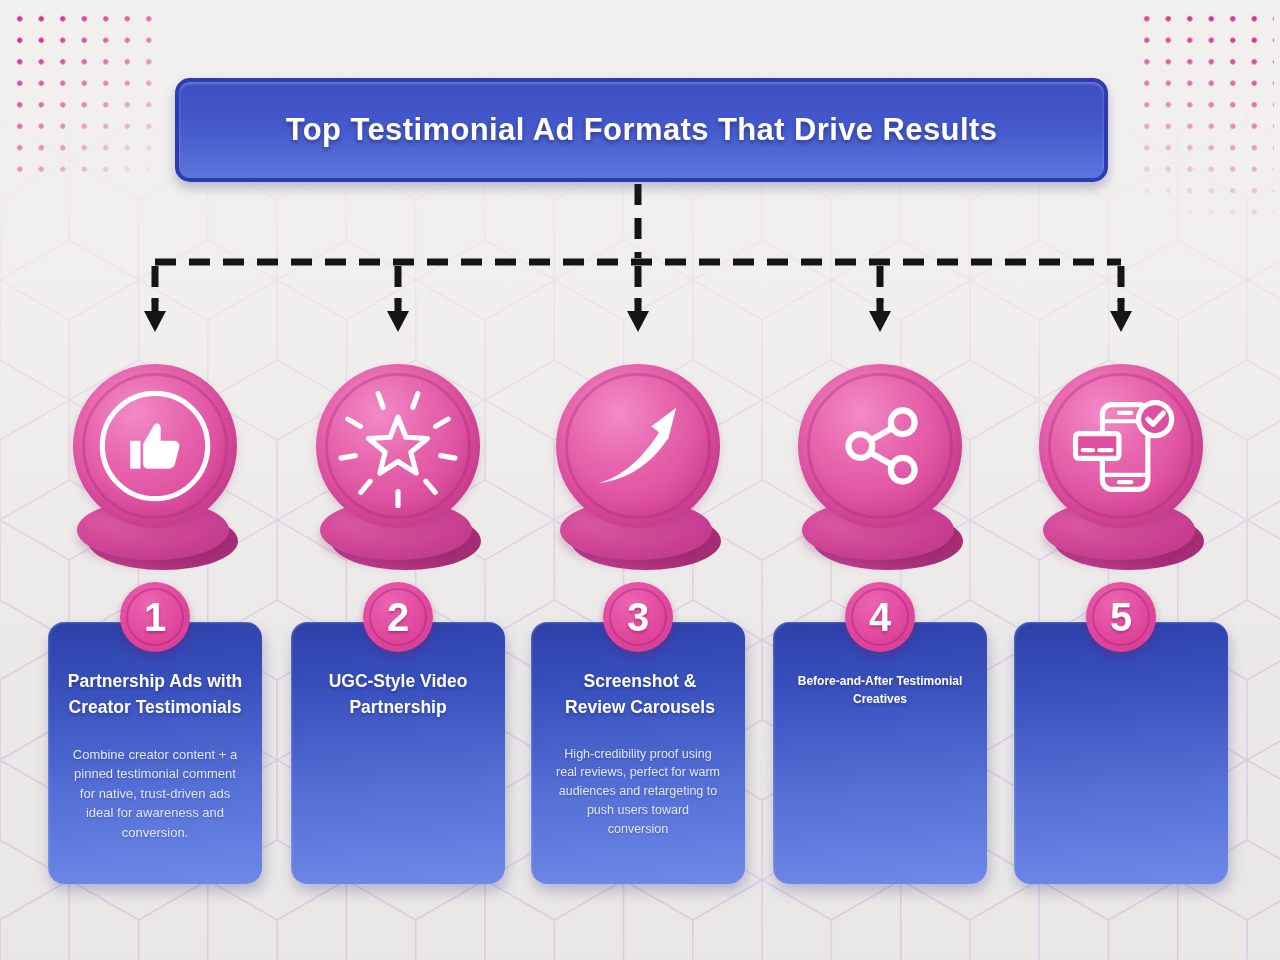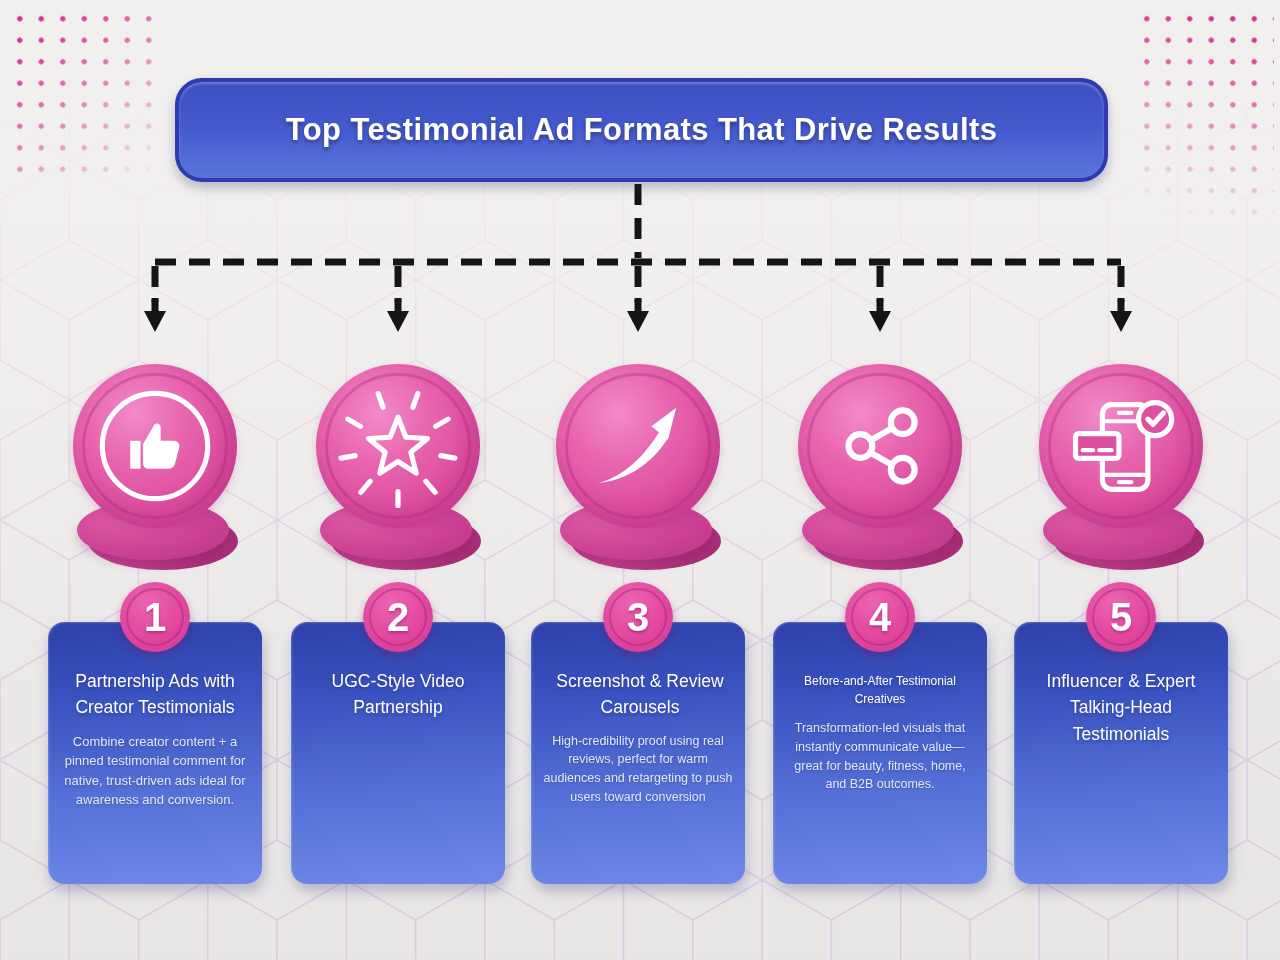--- a/index.html
+++ b/index.html
@@ -16,21 +16,21 @@
     background-image:radial-gradient(circle,#d63090 2.3px,rgba(214,48,144,0) 3px);
     background-size:21.5px 21.5px;}
   .dots-tl{left:9px;top:8px;width:152px;height:172px;
     -webkit-mask-image:linear-gradient(140deg,#000 15%,transparent 98%);
     mask-image:linear-gradient(140deg,#000 15%,transparent 98%);}
   .dots-tr{left:1136px;top:8px;width:138px;height:218px;
     -webkit-mask-image:linear-gradient(198deg,#000 12%,transparent 92%);
     mask-image:linear-gradient(198deg,#000 12%,transparent 92%);}
   
   .banner{position:absolute;left:175px;top:78px;width:933px;height:104px;z-index:4;
-    box-sizing:border-box;border:4px solid #2d3ab1;border-radius:27px;
+    box-sizing:border-box;border:4px solid #2d3ab1;border-radius:15px;
     background:linear-gradient(180deg,#3b4ec1 0%,#4459cb 45%,#5a75dc 100%);
     box-shadow:0 6px 12px rgba(40,40,90,.28), inset 0 2px 3px rgba(255,255,255,.28);
     display:flex;align-items:center;justify-content:center;}
   .banner h1{margin:0;font-size:31px;font-weight:bold;color:#ffffff;letter-spacing:.4px;
     text-shadow:0 3px 4px rgba(20,20,70,.45);}
   
   #connector{position:absolute;left:0;top:0;z-index:3;}
   
   .col{position:absolute;top:360px;width:214px;height:526px;z-index:5;}
   .col1{left:48px}.col2{left:291px}.col3{left:531px}.col4{left:773px}.col5{left:1014px}
@@ -55,25 +55,25 @@
     display:flex;align-items:center;justify-content:center;}
   .badge::after{content:"";position:absolute;inset:6px;border-radius:50%;
     border:2px solid rgba(160,30,112,.4);}
   .badge span{font-size:40px;font-weight:bold;color:#fff;text-shadow:0 2px 3px rgba(130,20,90,.5);}
   
   .card{position:absolute;left:0;top:262px;width:214px;height:262px;box-sizing:border-box;
     border-radius:16px;
     background:linear-gradient(176deg,#2c40a9 0%,#3a52bf 28%,#5570d6 64%,#6e89e8 100%);
     box-shadow:2px 7px 14px rgba(60,60,120,.3), inset 1px 1px 2px rgba(255,255,255,.22);
     text-align:center;}
-  .card-title{margin:0;padding:46px 10px 0;font-size:17.5px;line-height:1.5;font-weight:normal;
+  .card-title{margin:0;padding:46px 10px 0;font-size:17.5px;line-height:1.5;font-weight:bold;
     color:#ffffff;text-shadow:0 2px 3px rgba(25,30,80,.35);}
   .col4 .card-title{font-size:12px;padding-top:50px;}
   .col3 .card-title{padding-left:22px;padding-right:18px;}
-  .card-desc{margin:0;padding:11px 11px 0;font-size:13px;line-height:1.5;color:#e3e8fb;
+  .card-desc{margin:13px;padding:11px 11px 0;font-size:13px;line-height:1.5;color:#e3e8fb;
     text-shadow:0 1px 2px rgba(25,30,80,.3);}
   .col3 .card-desc,.col4 .card-desc{font-size:12.5px;}
   svg{display:block;}
 </style>
 </head>
 <body>
 
 <svg id="hex-pattern" width="1280" height="960">
   <path id="hexpath" fill="none" stroke="#d9c2e2" stroke-width="1.6" opacity="0.75" d="M-138.56406460551017 -120 L-69.28203230275508 -80 L-69.28203230275508 0 L-138.56406460551017 40 L-207.84609690826525 0 L-207.84609690826525 -80 Z M-138.56406460551017 -40 L-138.56406460551017 40 M-138.56406460551017 -40 L-207.84609690826525 -80 M-138.56406460551017 -40 L-69.28203230275508 -80 M0 -120 L69.28203230275508 -80 L69.28203230275508 0 L0 40 L-69.28203230275508 0 L-69.28203230275508 -80 Z M0 -40 L0 40 M0 -40 L-69.28203230275508 -80 M0 -40 L69.28203230275508 -80 M138.56406460551017 -120 L207.84609690826525 -80 L207.84609690826525 0 L138.56406460551017 40 L69.28203230275508 0 L69.28203230275508 -80 Z M138.56406460551017 -40 L138.56406460551017 40 M138.56406460551017 -40 L69.28203230275508 -80 M138.56406460551017 -40 L207.84609690826525 -80 M277.12812921102034 -120 L346.4101615137754 -80 L346.4101615137754 0 L277.12812921102034 40 L207.84609690826525 0 L207.84609690826525 -80 Z M277.12812921102034 -40 L277.12812921102034 40 M277.12812921102034 -40 L207.84609690826525 -80 M277.12812921102034 -40 L346.4101615137754 -80 M415.6921938165305 -120 L484.9742261192856 -80 L484.9742261192856 0 L415.6921938165305 40 L346.4101615137754 0 L346.4101615137754 -80 Z M415.6921938165305 -40 L415.6921938165305 40 M415.6921938165305 -40 L346.4101615137754 -80 M415.6921938165305 -40 L484.9742261192856 -80 M554.2562584220407 -120 L623.5382907247957 -80 L623.5382907247957 0 L554.2562584220407 40 L484.9742261192856 0 L484.9742261192856 -80 Z M554.2562584220407 -40 L554.2562584220407 40 M554.2562584220407 -40 L484.9742261192856 -80 M554.2562584220407 -40 L623.5382907247957 -80 M692.8203230275508 -120 L762.1023553303058 -80 L762.1023553303058 0 L692.8203230275508 40 L623.5382907247957 0 L623.5382907247957 -80 Z M692.8203230275508 -40 L692.8203230275508 40 M692.8203230275508 -40 L623.5382907247957 -80 M692.8203230275508 -40 L762.1023553303058 -80 M831.384387633061 -120 L900.6664199358161 -80 L900.6664199358161 0 L831.384387633061 40 L762.102355330306 0 L762.102355330306 -80 Z M831.384387633061 -40 L831.384387633061 40 M831.384387633061 -40 L762.102355330306 -80 M831.384387633061 -40 L900.6664199358161 -80 M969.9484522385712 -120 L1039.2304845413264 -80 L1039.2304845413264 0 L969.9484522385712 40 L900.6664199358162 0 L900.6664199358162 -80 Z M969.9484522385712 -40 L969.9484522385712 40 M969.9484522385712 -40 L900.6664199358162 -80 M969.9484522385712 -40 L1039.2304845413264 -80 M1108.5125168440813 -120 L1177.7945491468365 -80 L1177.7945491468365 0 L1108.5125168440813 40 L1039.2304845413262 0 L1039.2304845413262 -80 Z M1108.5125168440813 -40 L1108.5125168440813 40 M1108.5125168440813 -40 L1039.2304845413262 -80 M1108.5125168440813 -40 L1177.7945491468365 -80 M1247.0765814495915 -120 L1316.3586137523466 -80 L1316.3586137523466 0 L1247.0765814495915 40 L1177.7945491468363 0 L1177.7945491468363 -80 Z M1247.0765814495915 -40 L1247.0765814495915 40 M1247.0765814495915 -40 L1177.7945491468363 -80 M1247.0765814495915 -40 L1316.3586137523466 -80 M1385.6406460551016 -120 L1454.9226783578567 -80 L1454.9226783578567 0 L1385.6406460551016 40 L1316.3586137523464 0 L1316.3586137523464 -80 Z M1385.6406460551016 -40 L1385.6406460551016 40 M1385.6406460551016 -40 L1316.3586137523464 -80 M1385.6406460551016 -40 L1454.9226783578567 -80 M-69.28203230275508 0 L0 40 L0 120 L-69.28203230275508 160 L-138.56406460551017 120 L-138.56406460551017 40 Z M-69.28203230275508 80 L-69.28203230275508 160 M-69.28203230275508 80 L-138.56406460551017 40 M-69.28203230275508 80 L0 40 M69.28203230275508 0 L138.56406460551017 40 L138.56406460551017 120 L69.28203230275508 160 L0 120 L0 40 Z M69.28203230275508 80 L69.28203230275508 160 M69.28203230275508 80 L0 40 M69.28203230275508 80 L138.56406460551017 40 M207.84609690826525 0 L277.12812921102034 40 L277.12812921102034 120 L207.84609690826525 160 L138.56406460551017 120 L138.56406460551017 40 Z M207.84609690826525 80 L207.84609690826525 160 M207.84609690826525 80 L138.56406460551017 40 M207.84609690826525 80 L277.12812921102034 40 M346.4101615137754 0 L415.69219381653045 40 L415.69219381653045 120 L346.4101615137754 160 L277.12812921102034 120 L277.12812921102034 40 Z M346.4101615137754 80 L346.4101615137754 160 M346.4101615137754 80 L277.12812921102034 40 M346.4101615137754 80 L415.69219381653045 40 M484.9742261192856 0 L554.2562584220407 40 L554.2562584220407 120 L484.9742261192856 160 L415.69219381653056 120 L415.69219381653056 40 Z M484.9742261192856 80 L484.9742261192856 160 M484.9742261192856 80 L415.69219381653056 40 M484.9742261192856 80 L554.2562584220407 40 M623.5382907247957 0 L692.8203230275508 40 L692.8203230275508 120 L623.5382907247957 160 L554.2562584220407 120 L554.2562584220407 40 Z M623.5382907247957 80 L623.5382907247957 160 M623.5382907247957 80 L554.2562584220407 40 M623.5382907247957 80 L692.8203230275508 40 M762.1023553303058 0 L831.3843876330609 40 L831.3843876330609 120 L762.1023553303058 160 L692.8203230275508 120 L692.8203230275508 40 Z M762.1023553303058 80 L762.1023553303058 160 M762.1023553303058 80 L692.8203230275508 40 M762.1023553303058 80 L831.3843876330609 40 M900.6664199358161 0 L969.9484522385711 40 L969.9484522385711 120 L900.6664199358161 160 L831.384387633061 120 L831.384387633061 40 Z M900.6664199358161 80 L900.6664199358161 160 M900.6664199358161 80 L831.384387633061 40 M900.6664199358161 80 L969.9484522385711 40 M1039.2304845413264 0 L1108.5125168440816 40 L1108.5125168440816 120 L1039.2304845413264 160 L969.9484522385713 120 L969.9484522385713 40 Z M1039.2304845413264 80 L1039.2304845413264 160 M1039.2304845413264 80 L969.9484522385713 40 M1039.2304845413264 80 L1108.5125168440816 40 M1177.7945491468365 0 L1247.0765814495917 40 L1247.0765814495917 120 L1177.7945491468365 160 L1108.5125168440813 120 L1108.5125168440813 40 Z M1177.7945491468365 80 L1177.7945491468365 160 M1177.7945491468365 80 L1108.5125168440813 40 M1177.7945491468365 80 L1247.0765814495917 40 M1316.3586137523466 0 L1385.6406460551018 40 L1385.6406460551018 120 L1316.3586137523466 160 L1247.0765814495915 120 L1247.0765814495915 40 Z M1316.3586137523466 80 L1316.3586137523466 160 M1316.3586137523466 80 L1247.0765814495915 40 M1316.3586137523466 80 L1385.6406460551018 40 M1454.9226783578567 0 L1524.204710660612 40 L1524.204710660612 120 L1454.9226783578567 160 L1385.6406460551016 120 L1385.6406460551016 40 Z M1454.9226783578567 80 L1454.9226783578567 160 M1454.9226783578567 80 L1385.6406460551016 40 M1454.9226783578567 80 L1524.204710660612 40 M-138.56406460551017 120 L-69.28203230275508 160 L-69.28203230275508 240 L-138.56406460551017 280 L-207.84609690826525 240 L-207.84609690826525 160 Z M-138.56406460551017 200 L-138.56406460551017 280 M-138.56406460551017 200 L-207.84609690826525 160 M-138.56406460551017 200 L-69.28203230275508 160 M0 120 L69.28203230275508 160 L69.28203230275508 240 L0 280 L-69.28203230275508 240 L-69.28203230275508 160 Z M0 200 L0 280 M0 200 L-69.28203230275508 160 M0 200 L69.28203230275508 160 M138.56406460551017 120 L207.84609690826525 160 L207.84609690826525 240 L138.56406460551017 280 L69.28203230275508 240 L69.28203230275508 160 Z M138.56406460551017 200 L138.56406460551017 280 M138.56406460551017 200 L69.28203230275508 160 M138.56406460551017 200 L207.84609690826525 160 M277.12812921102034 120 L346.4101615137754 160 L346.4101615137754 240 L277.12812921102034 280 L207.84609690826525 240 L207.84609690826525 160 Z M277.12812921102034 200 L277.12812921102034 280 M277.12812921102034 200 L207.84609690826525 160 M277.12812921102034 200 L346.4101615137754 160 M415.6921938165305 120 L484.9742261192856 160 L484.9742261192856 240 L415.6921938165305 280 L346.4101615137754 240 L346.4101615137754 160 Z M415.6921938165305 200 L415.6921938165305 280 M415.6921938165305 200 L346.4101615137754 160 M415.6921938165305 200 L484.9742261192856 160 M554.2562584220407 120 L623.5382907247957 160 L623.5382907247957 240 L554.2562584220407 280 L484.9742261192856 240 L484.9742261192856 160 Z M554.2562584220407 200 L554.2562584220407 280 M554.2562584220407 200 L484.9742261192856 160 M554.2562584220407 200 L623.5382907247957 160 M692.8203230275508 120 L762.1023553303058 160 L762.1023553303058 240 L692.8203230275508 280 L623.5382907247957 240 L623.5382907247957 160 Z M692.8203230275508 200 L692.8203230275508 280 M692.8203230275508 200 L623.5382907247957 160 M692.8203230275508 200 L762.1023553303058 160 M831.384387633061 120 L900.6664199358161 160 L900.6664199358161 240 L831.384387633061 280 L762.102355330306 240 L762.102355330306 160 Z M831.384387633061 200 L831.384387633061 280 M831.384387633061 200 L762.102355330306 160 M831.384387633061 200 L900.6664199358161 160 M969.9484522385712 120 L1039.2304845413264 160 L1039.2304845413264 240 L969.9484522385712 280 L900.6664199358162 240 L900.6664199358162 160 Z M969.9484522385712 200 L969.9484522385712 280 M969.9484522385712 200 L900.6664199358162 160 M969.9484522385712 200 L1039.2304845413264 160 M1108.5125168440813 120 L1177.7945491468365 160 L1177.7945491468365 240 L1108.5125168440813 280 L1039.2304845413262 240 L1039.2304845413262 160 Z M1108.5125168440813 200 L1108.5125168440813 280 M1108.5125168440813 200 L1039.2304845413262 160 M1108.5125168440813 200 L1177.7945491468365 160 M1247.0765814495915 120 L1316.3586137523466 160 L1316.3586137523466 240 L1247.0765814495915 280 L1177.7945491468363 240 L1177.7945491468363 160 Z M1247.0765814495915 200 L1247.0765814495915 280 M1247.0765814495915 200 L1177.7945491468363 160 M1247.0765814495915 200 L1316.3586137523466 160 M1385.6406460551016 120 L1454.9226783578567 160 L1454.9226783578567 240 L1385.6406460551016 280 L1316.3586137523464 240 L1316.3586137523464 160 Z M1385.6406460551016 200 L1385.6406460551016 280 M1385.6406460551016 200 L1316.3586137523464 160 M1385.6406460551016 200 L1454.9226783578567 160 M-69.28203230275508 240 L0 280 L0 360 L-69.28203230275508 400 L-138.56406460551017 360 L-138.56406460551017 280 Z M-69.28203230275508 320 L-69.28203230275508 400 M-69.28203230275508 320 L-138.56406460551017 280 M-69.28203230275508 320 L0 280 M69.28203230275508 240 L138.56406460551017 280 L138.56406460551017 360 L69.28203230275508 400 L0 360 L0 280 Z M69.28203230275508 320 L69.28203230275508 400 M69.28203230275508 320 L0 280 M69.28203230275508 320 L138.56406460551017 280 M207.84609690826525 240 L277.12812921102034 280 L277.12812921102034 360 L207.84609690826525 400 L138.56406460551017 360 L138.56406460551017 280 Z M207.84609690826525 320 L207.84609690826525 400 M207.84609690826525 320 L138.56406460551017 280 M207.84609690826525 320 L277.12812921102034 280 M346.4101615137754 240 L415.69219381653045 280 L415.69219381653045 360 L346.4101615137754 400 L277.12812921102034 360 L277.12812921102034 280 Z M346.4101615137754 320 L346.4101615137754 400 M346.4101615137754 320 L277.12812921102034 280 M346.4101615137754 320 L415.69219381653045 280 M484.9742261192856 240 L554.2562584220407 280 L554.2562584220407 360 L484.9742261192856 400 L415.69219381653056 360 L415.69219381653056 280 Z M484.9742261192856 320 L484.9742261192856 400 M484.9742261192856 320 L415.69219381653056 280 M484.9742261192856 320 L554.2562584220407 280 M623.5382907247957 240 L692.8203230275508 280 L692.8203230275508 360 L623.5382907247957 400 L554.2562584220407 360 L554.2562584220407 280 Z M623.5382907247957 320 L623.5382907247957 400 M623.5382907247957 320 L554.2562584220407 280 M623.5382907247957 320 L692.8203230275508 280 M762.1023553303058 240 L831.3843876330609 280 L831.3843876330609 360 L762.1023553303058 400 L692.8203230275508 360 L692.8203230275508 280 Z M762.1023553303058 320 L762.1023553303058 400 M762.1023553303058 320 L692.8203230275508 280 M762.1023553303058 320 L831.3843876330609 280 M900.6664199358161 240 L969.9484522385711 280 L969.9484522385711 360 L900.6664199358161 400 L831.384387633061 360 L831.384387633061 280 Z M900.6664199358161 320 L900.6664199358161 400 M900.6664199358161 320 L831.384387633061 280 M900.6664199358161 320 L969.9484522385711 280 M1039.2304845413264 240 L1108.5125168440816 280 L1108.5125168440816 360 L1039.2304845413264 400 L969.9484522385713 360 L969.9484522385713 280 Z M1039.2304845413264 320 L1039.2304845413264 400 M1039.2304845413264 320 L969.9484522385713 280 M1039.2304845413264 320 L1108.5125168440816 280 M1177.7945491468365 240 L1247.0765814495917 280 L1247.0765814495917 360 L1177.7945491468365 400 L1108.5125168440813 360 L1108.5125168440813 280 Z M1177.7945491468365 320 L1177.7945491468365 400 M1177.7945491468365 320 L1108.5125168440813 280 M1177.7945491468365 320 L1247.0765814495917 280 M1316.3586137523466 240 L1385.6406460551018 280 L1385.6406460551018 360 L1316.3586137523466 400 L1247.0765814495915 360 L1247.0765814495915 280 Z M1316.3586137523466 320 L1316.3586137523466 400 M1316.3586137523466 320 L1247.0765814495915 280 M1316.3586137523466 320 L1385.6406460551018 280 M1454.9226783578567 240 L1524.204710660612 280 L1524.204710660612 360 L1454.9226783578567 400 L1385.6406460551016 360 L1385.6406460551016 280 Z M1454.9226783578567 320 L1454.9226783578567 400 M1454.9226783578567 320 L1385.6406460551016 280 M1454.9226783578567 320 L1524.204710660612 280 M-138.56406460551017 360 L-69.28203230275508 400 L-69.28203230275508 480 L-138.56406460551017 520 L-207.84609690826525 480 L-207.84609690826525 400 Z M-138.56406460551017 440 L-138.56406460551017 520 M-138.56406460551017 440 L-207.84609690826525 400 M-138.56406460551017 440 L-69.28203230275508 400 M0 360 L69.28203230275508 400 L69.28203230275508 480 L0 520 L-69.28203230275508 480 L-69.28203230275508 400 Z M0 440 L0 520 M0 440 L-69.28203230275508 400 M0 440 L69.28203230275508 400 M138.56406460551017 360 L207.84609690826525 400 L207.84609690826525 480 L138.56406460551017 520 L69.28203230275508 480 L69.28203230275508 400 Z M138.56406460551017 440 L138.56406460551017 520 M138.56406460551017 440 L69.28203230275508 400 M138.56406460551017 440 L207.84609690826525 400 M277.12812921102034 360 L346.4101615137754 400 L346.4101615137754 480 L277.12812921102034 520 L207.84609690826525 480 L207.84609690826525 400 Z M277.12812921102034 440 L277.12812921102034 520 M277.12812921102034 440 L207.84609690826525 400 M277.12812921102034 440 L346.4101615137754 400 M415.6921938165305 360 L484.9742261192856 400 L484.9742261192856 480 L415.6921938165305 520 L346.4101615137754 480 L346.4101615137754 400 Z M415.6921938165305 440 L415.6921938165305 520 M415.6921938165305 440 L346.4101615137754 400 M415.6921938165305 440 L484.9742261192856 400 M554.2562584220407 360 L623.5382907247957 400 L623.5382907247957 480 L554.2562584220407 520 L484.9742261192856 480 L484.9742261192856 400 Z M554.2562584220407 440 L554.2562584220407 520 M554.2562584220407 440 L484.9742261192856 400 M554.2562584220407 440 L623.5382907247957 400 M692.8203230275508 360 L762.1023553303058 400 L762.1023553303058 480 L692.8203230275508 520 L623.5382907247957 480 L623.5382907247957 400 Z M692.8203230275508 440 L692.8203230275508 520 M692.8203230275508 440 L623.5382907247957 400 M692.8203230275508 440 L762.1023553303058 400 M831.384387633061 360 L900.6664199358161 400 L900.6664199358161 480 L831.384387633061 520 L762.102355330306 480 L762.102355330306 400 Z M831.384387633061 440 L831.384387633061 520 M831.384387633061 440 L762.102355330306 400 M831.384387633061 440 L900.6664199358161 400 M969.9484522385712 360 L1039.2304845413264 400 L1039.2304845413264 480 L969.9484522385712 520 L900.6664199358162 480 L900.6664199358162 400 Z M969.9484522385712 440 L969.9484522385712 520 M969.9484522385712 440 L900.6664199358162 400 M969.9484522385712 440 L1039.2304845413264 400 M1108.5125168440813 360 L1177.7945491468365 400 L1177.7945491468365 480 L1108.5125168440813 520 L1039.2304845413262 480 L1039.2304845413262 400 Z M1108.5125168440813 440 L1108.5125168440813 520 M1108.5125168440813 440 L1039.2304845413262 400 M1108.5125168440813 440 L1177.7945491468365 400 M1247.0765814495915 360 L1316.3586137523466 400 L1316.3586137523466 480 L1247.0765814495915 520 L1177.7945491468363 480 L1177.7945491468363 400 Z M1247.0765814495915 440 L1247.0765814495915 520 M1247.0765814495915 440 L1177.7945491468363 400 M1247.0765814495915 440 L1316.3586137523466 400 M1385.6406460551016 360 L1454.9226783578567 400 L1454.9226783578567 480 L1385.6406460551016 520 L1316.3586137523464 480 L1316.3586137523464 400 Z M1385.6406460551016 440 L1385.6406460551016 520 M1385.6406460551016 440 L1316.3586137523464 400 M1385.6406460551016 440 L1454.9226783578567 400 M-69.28203230275508 480 L0 520 L0 600 L-69.28203230275508 640 L-138.56406460551017 600 L-138.56406460551017 520 Z M-69.28203230275508 560 L-69.28203230275508 640 M-69.28203230275508 560 L-138.56406460551017 520 M-69.28203230275508 560 L0 520 M69.28203230275508 480 L138.56406460551017 520 L138.56406460551017 600 L69.28203230275508 640 L0 600 L0 520 Z M69.28203230275508 560 L69.28203230275508 640 M69.28203230275508 560 L0 520 M69.28203230275508 560 L138.56406460551017 520 M207.84609690826525 480 L277.12812921102034 520 L277.12812921102034 600 L207.84609690826525 640 L138.56406460551017 600 L138.56406460551017 520 Z M207.84609690826525 560 L207.84609690826525 640 M207.84609690826525 560 L138.56406460551017 520 M207.84609690826525 560 L277.12812921102034 520 M346.4101615137754 480 L415.69219381653045 520 L415.69219381653045 600 L346.4101615137754 640 L277.12812921102034 600 L277.12812921102034 520 Z M346.4101615137754 560 L346.4101615137754 640 M346.4101615137754 560 L277.12812921102034 520 M346.4101615137754 560 L415.69219381653045 520 M484.9742261192856 480 L554.2562584220407 520 L554.2562584220407 600 L484.9742261192856 640 L415.69219381653056 600 L415.69219381653056 520 Z M484.9742261192856 560 L484.9742261192856 640 M484.9742261192856 560 L415.69219381653056 520 M484.9742261192856 560 L554.2562584220407 520 M623.5382907247957 480 L692.8203230275508 520 L692.8203230275508 600 L623.5382907247957 640 L554.2562584220407 600 L554.2562584220407 520 Z M623.5382907247957 560 L623.5382907247957 640 M623.5382907247957 560 L554.2562584220407 520 M623.5382907247957 560 L692.8203230275508 520 M762.1023553303058 480 L831.3843876330609 520 L831.3843876330609 600 L762.1023553303058 640 L692.8203230275508 600 L692.8203230275508 520 Z M762.1023553303058 560 L762.1023553303058 640 M762.1023553303058 560 L692.8203230275508 520 M762.1023553303058 560 L831.3843876330609 520 M900.6664199358161 480 L969.9484522385711 520 L969.9484522385711 600 L900.6664199358161 640 L831.384387633061 600 L831.384387633061 520 Z M900.6664199358161 560 L900.6664199358161 640 M900.6664199358161 560 L831.384387633061 520 M900.6664199358161 560 L969.9484522385711 520 M1039.2304845413264 480 L1108.5125168440816 520 L1108.5125168440816 600 L1039.2304845413264 640 L969.9484522385713 600 L969.9484522385713 520 Z M1039.2304845413264 560 L1039.2304845413264 640 M1039.2304845413264 560 L969.9484522385713 520 M1039.2304845413264 560 L1108.5125168440816 520 M1177.7945491468365 480 L1247.0765814495917 520 L1247.0765814495917 600 L1177.7945491468365 640 L1108.5125168440813 600 L1108.5125168440813 520 Z M1177.7945491468365 560 L1177.7945491468365 640 M1177.7945491468365 560 L1108.5125168440813 520 M1177.7945491468365 560 L1247.0765814495917 520 M1316.3586137523466 480 L1385.6406460551018 520 L1385.6406460551018 600 L1316.3586137523466 640 L1247.0765814495915 600 L1247.0765814495915 520 Z M1316.3586137523466 560 L1316.3586137523466 640 M1316.3586137523466 560 L1247.0765814495915 520 M1316.3586137523466 560 L1385.6406460551018 520 M1454.9226783578567 480 L1524.204710660612 520 L1524.204710660612 600 L1454.9226783578567 640 L1385.6406460551016 600 L1385.6406460551016 520 Z M1454.9226783578567 560 L1454.9226783578567 640 M1454.9226783578567 560 L1385.6406460551016 520 M1454.9226783578567 560 L1524.204710660612 520 M-138.56406460551017 600 L-69.28203230275508 640 L-69.28203230275508 720 L-138.56406460551017 760 L-207.84609690826525 720 L-207.84609690826525 640 Z M-138.56406460551017 680 L-138.56406460551017 760 M-138.56406460551017 680 L-207.84609690826525 640 M-138.56406460551017 680 L-69.28203230275508 640 M0 600 L69.28203230275508 640 L69.28203230275508 720 L0 760 L-69.28203230275508 720 L-69.28203230275508 640 Z M0 680 L0 760 M0 680 L-69.28203230275508 640 M0 680 L69.28203230275508 640 M138.56406460551017 600 L207.84609690826525 640 L207.84609690826525 720 L138.56406460551017 760 L69.28203230275508 720 L69.28203230275508 640 Z M138.56406460551017 680 L138.56406460551017 760 M138.56406460551017 680 L69.28203230275508 640 M138.56406460551017 680 L207.84609690826525 640 M277.12812921102034 600 L346.4101615137754 640 L346.4101615137754 720 L277.12812921102034 760 L207.84609690826525 720 L207.84609690826525 640 Z M277.12812921102034 680 L277.12812921102034 760 M277.12812921102034 680 L207.84609690826525 640 M277.12812921102034 680 L346.4101615137754 640 M415.6921938165305 600 L484.9742261192856 640 L484.9742261192856 720 L415.6921938165305 760 L346.4101615137754 720 L346.4101615137754 640 Z M415.6921938165305 680 L415.6921938165305 760 M415.6921938165305 680 L346.4101615137754 640 M415.6921938165305 680 L484.9742261192856 640 M554.2562584220407 600 L623.5382907247957 640 L623.5382907247957 720 L554.2562584220407 760 L484.9742261192856 720 L484.9742261192856 640 Z M554.2562584220407 680 L554.2562584220407 760 M554.2562584220407 680 L484.9742261192856 640 M554.2562584220407 680 L623.5382907247957 640 M692.8203230275508 600 L762.1023553303058 640 L762.1023553303058 720 L692.8203230275508 760 L623.5382907247957 720 L623.5382907247957 640 Z M692.8203230275508 680 L692.8203230275508 760 M692.8203230275508 680 L623.5382907247957 640 M692.8203230275508 680 L762.1023553303058 640 M831.384387633061 600 L900.6664199358161 640 L900.6664199358161 720 L831.384387633061 760 L762.102355330306 720 L762.102355330306 640 Z M831.384387633061 680 L831.384387633061 760 M831.384387633061 680 L762.102355330306 640 M831.384387633061 680 L900.6664199358161 640 M969.9484522385712 600 L1039.2304845413264 640 L1039.2304845413264 720 L969.9484522385712 760 L900.6664199358162 720 L900.6664199358162 640 Z M969.9484522385712 680 L969.9484522385712 760 M969.9484522385712 680 L900.6664199358162 640 M969.9484522385712 680 L1039.2304845413264 640 M1108.5125168440813 600 L1177.7945491468365 640 L1177.7945491468365 720 L1108.5125168440813 760 L1039.2304845413262 720 L1039.2304845413262 640 Z M1108.5125168440813 680 L1108.5125168440813 760 M1108.5125168440813 680 L1039.2304845413262 640 M1108.5125168440813 680 L1177.7945491468365 640 M1247.0765814495915 600 L1316.3586137523466 640 L1316.3586137523466 720 L1247.0765814495915 760 L1177.7945491468363 720 L1177.7945491468363 640 Z M1247.0765814495915 680 L1247.0765814495915 760 M1247.0765814495915 680 L1177.7945491468363 640 M1247.0765814495915 680 L1316.3586137523466 640 M1385.6406460551016 600 L1454.9226783578567 640 L1454.9226783578567 720 L1385.6406460551016 760 L1316.3586137523464 720 L1316.3586137523464 640 Z M1385.6406460551016 680 L1385.6406460551016 760 M1385.6406460551016 680 L1316.3586137523464 640 M1385.6406460551016 680 L1454.9226783578567 640 M-69.28203230275508 720 L0 760 L0 840 L-69.28203230275508 880 L-138.56406460551017 840 L-138.56406460551017 760 Z M-69.28203230275508 800 L-69.28203230275508 880 M-69.28203230275508 800 L-138.56406460551017 760 M-69.28203230275508 800 L0 760 M69.28203230275508 720 L138.56406460551017 760 L138.56406460551017 840 L69.28203230275508 880 L0 840 L0 760 Z M69.28203230275508 800 L69.28203230275508 880 M69.28203230275508 800 L0 760 M69.28203230275508 800 L138.56406460551017 760 M207.84609690826525 720 L277.12812921102034 760 L277.12812921102034 840 L207.84609690826525 880 L138.56406460551017 840 L138.56406460551017 760 Z M207.84609690826525 800 L207.84609690826525 880 M207.84609690826525 800 L138.56406460551017 760 M207.84609690826525 800 L277.12812921102034 760 M346.4101615137754 720 L415.69219381653045 760 L415.69219381653045 840 L346.4101615137754 880 L277.12812921102034 840 L277.12812921102034 760 Z M346.4101615137754 800 L346.4101615137754 880 M346.4101615137754 800 L277.12812921102034 760 M346.4101615137754 800 L415.69219381653045 760 M484.9742261192856 720 L554.2562584220407 760 L554.2562584220407 840 L484.9742261192856 880 L415.69219381653056 840 L415.69219381653056 760 Z M484.9742261192856 800 L484.9742261192856 880 M484.9742261192856 800 L415.69219381653056 760 M484.9742261192856 800 L554.2562584220407 760 M623.5382907247957 720 L692.8203230275508 760 L692.8203230275508 840 L623.5382907247957 880 L554.2562584220407 840 L554.2562584220407 760 Z M623.5382907247957 800 L623.5382907247957 880 M623.5382907247957 800 L554.2562584220407 760 M623.5382907247957 800 L692.8203230275508 760 M762.1023553303058 720 L831.3843876330609 760 L831.3843876330609 840 L762.1023553303058 880 L692.8203230275508 840 L692.8203230275508 760 Z M762.1023553303058 800 L762.1023553303058 880 M762.1023553303058 800 L692.8203230275508 760 M762.1023553303058 800 L831.3843876330609 760 M900.6664199358161 720 L969.9484522385711 760 L969.9484522385711 840 L900.6664199358161 880 L831.384387633061 840 L831.384387633061 760 Z M900.6664199358161 800 L900.6664199358161 880 M900.6664199358161 800 L831.384387633061 760 M900.6664199358161 800 L969.9484522385711 760 M1039.2304845413264 720 L1108.5125168440816 760 L1108.5125168440816 840 L1039.2304845413264 880 L969.9484522385713 840 L969.9484522385713 760 Z M1039.2304845413264 800 L1039.2304845413264 880 M1039.2304845413264 800 L969.9484522385713 760 M1039.2304845413264 800 L1108.5125168440816 760 M1177.7945491468365 720 L1247.0765814495917 760 L1247.0765814495917 840 L1177.7945491468365 880 L1108.5125168440813 840 L1108.5125168440813 760 Z M1177.7945491468365 800 L1177.7945491468365 880 M1177.7945491468365 800 L1108.5125168440813 760 M1177.7945491468365 800 L1247.0765814495917 760 M1316.3586137523466 720 L1385.6406460551018 760 L1385.6406460551018 840 L1316.3586137523466 880 L1247.0765814495915 840 L1247.0765814495915 760 Z M1316.3586137523466 800 L1316.3586137523466 880 M1316.3586137523466 800 L1247.0765814495915 760 M1316.3586137523466 800 L1385.6406460551018 760 M1454.9226783578567 720 L1524.204710660612 760 L1524.204710660612 840 L1454.9226783578567 880 L1385.6406460551016 840 L1385.6406460551016 760 Z M1454.9226783578567 800 L1454.9226783578567 880 M1454.9226783578567 800 L1385.6406460551016 760 M1454.9226783578567 800 L1524.204710660612 760 M-138.56406460551017 840 L-69.28203230275508 880 L-69.28203230275508 960 L-138.56406460551017 1000 L-207.84609690826525 960 L-207.84609690826525 880 Z M-138.56406460551017 920 L-138.56406460551017 1000 M-138.56406460551017 920 L-207.84609690826525 880 M-138.56406460551017 920 L-69.28203230275508 880 M0 840 L69.28203230275508 880 L69.28203230275508 960 L0 1000 L-69.28203230275508 960 L-69.28203230275508 880 Z M0 920 L0 1000 M0 920 L-69.28203230275508 880 M0 920 L69.28203230275508 880 M138.56406460551017 840 L207.84609690826525 880 L207.84609690826525 960 L138.56406460551017 1000 L69.28203230275508 960 L69.28203230275508 880 Z M138.56406460551017 920 L138.56406460551017 1000 M138.56406460551017 920 L69.28203230275508 880 M138.56406460551017 920 L207.84609690826525 880 M277.12812921102034 840 L346.4101615137754 880 L346.4101615137754 960 L277.12812921102034 1000 L207.84609690826525 960 L207.84609690826525 880 Z M277.12812921102034 920 L277.12812921102034 1000 M277.12812921102034 920 L207.84609690826525 880 M277.12812921102034 920 L346.4101615137754 880 M415.6921938165305 840 L484.9742261192856 880 L484.9742261192856 960 L415.6921938165305 1000 L346.4101615137754 960 L346.4101615137754 880 Z M415.6921938165305 920 L415.6921938165305 1000 M415.6921938165305 920 L346.4101615137754 880 M415.6921938165305 920 L484.9742261192856 880 M554.2562584220407 840 L623.5382907247957 880 L623.5382907247957 960 L554.2562584220407 1000 L484.9742261192856 960 L484.9742261192856 880 Z M554.2562584220407 920 L554.2562584220407 1000 M554.2562584220407 920 L484.9742261192856 880 M554.2562584220407 920 L623.5382907247957 880 M692.8203230275508 840 L762.1023553303058 880 L762.1023553303058 960 L692.8203230275508 1000 L623.5382907247957 960 L623.5382907247957 880 Z M692.8203230275508 920 L692.8203230275508 1000 M692.8203230275508 920 L623.5382907247957 880 M692.8203230275508 920 L762.1023553303058 880 M831.384387633061 840 L900.6664199358161 880 L900.6664199358161 960 L831.384387633061 1000 L762.102355330306 960 L762.102355330306 880 Z M831.384387633061 920 L831.384387633061 1000 M831.384387633061 920 L762.102355330306 880 M831.384387633061 920 L900.6664199358161 880 M969.9484522385712 840 L1039.2304845413264 880 L1039.2304845413264 960 L969.9484522385712 1000 L900.6664199358162 960 L900.6664199358162 880 Z M969.9484522385712 920 L969.9484522385712 1000 M969.9484522385712 920 L900.6664199358162 880 M969.9484522385712 920 L1039.2304845413264 880 M1108.5125168440813 840 L1177.7945491468365 880 L1177.7945491468365 960 L1108.5125168440813 1000 L1039.2304845413262 960 L1039.2304845413262 880 Z M1108.5125168440813 920 L1108.5125168440813 1000 M1108.5125168440813 920 L1039.2304845413262 880 M1108.5125168440813 920 L1177.7945491468365 880 M1247.0765814495915 840 L1316.3586137523466 880 L1316.3586137523466 960 L1247.0765814495915 1000 L1177.7945491468363 960 L1177.7945491468363 880 Z M1247.0765814495915 920 L1247.0765814495915 1000 M1247.0765814495915 920 L1177.7945491468363 880 M1247.0765814495915 920 L1316.3586137523466 880 M1385.6406460551016 840 L1454.9226783578567 880 L1454.9226783578567 960 L1385.6406460551016 1000 L1316.3586137523464 960 L1316.3586137523464 880 Z M1385.6406460551016 920 L1385.6406460551016 1000 M1385.6406460551016 920 L1316.3586137523464 880 M1385.6406460551016 920 L1454.9226783578567 880 M-69.28203230275508 960 L0 1000 L0 1080 L-69.28203230275508 1120 L-138.56406460551017 1080 L-138.56406460551017 1000 Z M-69.28203230275508 1040 L-69.28203230275508 1120 M-69.28203230275508 1040 L-138.56406460551017 1000 M-69.28203230275508 1040 L0 1000 M69.28203230275508 960 L138.56406460551017 1000 L138.56406460551017 1080 L69.28203230275508 1120 L0 1080 L0 1000 Z M69.28203230275508 1040 L69.28203230275508 1120 M69.28203230275508 1040 L0 1000 M69.28203230275508 1040 L138.56406460551017 1000 M207.84609690826525 960 L277.12812921102034 1000 L277.12812921102034 1080 L207.84609690826525 1120 L138.56406460551017 1080 L138.56406460551017 1000 Z M207.84609690826525 1040 L207.84609690826525 1120 M207.84609690826525 1040 L138.56406460551017 1000 M207.84609690826525 1040 L277.12812921102034 1000 M346.4101615137754 960 L415.69219381653045 1000 L415.69219381653045 1080 L346.4101615137754 1120 L277.12812921102034 1080 L277.12812921102034 1000 Z M346.4101615137754 1040 L346.4101615137754 1120 M346.4101615137754 1040 L277.12812921102034 1000 M346.4101615137754 1040 L415.69219381653045 1000 M484.9742261192856 960 L554.2562584220407 1000 L554.2562584220407 1080 L484.9742261192856 1120 L415.69219381653056 1080 L415.69219381653056 1000 Z M484.9742261192856 1040 L484.9742261192856 1120 M484.9742261192856 1040 L415.69219381653056 1000 M484.9742261192856 1040 L554.2562584220407 1000 M623.5382907247957 960 L692.8203230275508 1000 L692.8203230275508 1080 L623.5382907247957 1120 L554.2562584220407 1080 L554.2562584220407 1000 Z M623.5382907247957 1040 L623.5382907247957 1120 M623.5382907247957 1040 L554.2562584220407 1000 M623.5382907247957 1040 L692.8203230275508 1000 M762.1023553303058 960 L831.3843876330609 1000 L831.3843876330609 1080 L762.1023553303058 1120 L692.8203230275508 1080 L692.8203230275508 1000 Z M762.1023553303058 1040 L762.1023553303058 1120 M762.1023553303058 1040 L692.8203230275508 1000 M762.1023553303058 1040 L831.3843876330609 1000 M900.6664199358161 960 L969.9484522385711 1000 L969.9484522385711 1080 L900.6664199358161 1120 L831.384387633061 1080 L831.384387633061 1000 Z M900.6664199358161 1040 L900.6664199358161 1120 M900.6664199358161 1040 L831.384387633061 1000 M900.6664199358161 1040 L969.9484522385711 1000 M1039.2304845413264 960 L1108.5125168440816 1000 L1108.5125168440816 1080 L1039.2304845413264 1120 L969.9484522385713 1080 L969.9484522385713 1000 Z M1039.2304845413264 1040 L1039.2304845413264 1120 M1039.2304845413264 1040 L969.9484522385713 1000 M1039.2304845413264 1040 L1108.5125168440816 1000 M1177.7945491468365 960 L1247.0765814495917 1000 L1247.0765814495917 1080 L1177.7945491468365 1120 L1108.5125168440813 1080 L1108.5125168440813 1000 Z M1177.7945491468365 1040 L1177.7945491468365 1120 M1177.7945491468365 1040 L1108.5125168440813 1000 M1177.7945491468365 1040 L1247.0765814495917 1000 M1316.3586137523466 960 L1385.6406460551018 1000 L1385.6406460551018 1080 L1316.3586137523466 1120 L1247.0765814495915 1080 L1247.0765814495915 1000 Z M1316.3586137523466 1040 L1316.3586137523466 1120 M1316.3586137523466 1040 L1247.0765814495915 1000 M1316.3586137523466 1040 L1385.6406460551018 1000 M1454.9226783578567 960 L1524.204710660612 1000 L1524.204710660612 1080 L1454.9226783578567 1120 L1385.6406460551016 1080 L1385.6406460551016 1000 Z M1454.9226783578567 1040 L1454.9226783578567 1120 M1454.9226783578567 1040 L1385.6406460551016 1000 M1454.9226783578567 1040 L1524.204710660612 1000 M-138.56406460551017 1080 L-69.28203230275508 1120 L-69.28203230275508 1200 L-138.56406460551017 1240 L-207.84609690826525 1200 L-207.84609690826525 1120 Z M-138.56406460551017 1160 L-138.56406460551017 1240 M-138.56406460551017 1160 L-207.84609690826525 1120 M-138.56406460551017 1160 L-69.28203230275508 1120 M0 1080 L69.28203230275508 1120 L69.28203230275508 1200 L0 1240 L-69.28203230275508 1200 L-69.28203230275508 1120 Z M0 1160 L0 1240 M0 1160 L-69.28203230275508 1120 M0 1160 L69.28203230275508 1120 M138.56406460551017 1080 L207.84609690826525 1120 L207.84609690826525 1200 L138.56406460551017 1240 L69.28203230275508 1200 L69.28203230275508 1120 Z M138.56406460551017 1160 L138.56406460551017 1240 M138.56406460551017 1160 L69.28203230275508 1120 M138.56406460551017 1160 L207.84609690826525 1120 M277.12812921102034 1080 L346.4101615137754 1120 L346.4101615137754 1200 L277.12812921102034 1240 L207.84609690826525 1200 L207.84609690826525 1120 Z M277.12812921102034 1160 L277.12812921102034 1240 M277.12812921102034 1160 L207.84609690826525 1120 M277.12812921102034 1160 L346.4101615137754 1120 M415.6921938165305 1080 L484.9742261192856 1120 L484.9742261192856 1200 L415.6921938165305 1240 L346.4101615137754 1200 L346.4101615137754 1120 Z M415.6921938165305 1160 L415.6921938165305 1240 M415.6921938165305 1160 L346.4101615137754 1120 M415.6921938165305 1160 L484.9742261192856 1120 M554.2562584220407 1080 L623.5382907247957 1120 L623.5382907247957 1200 L554.2562584220407 1240 L484.9742261192856 1200 L484.9742261192856 1120 Z M554.2562584220407 1160 L554.2562584220407 1240 M554.2562584220407 1160 L484.9742261192856 1120 M554.2562584220407 1160 L623.5382907247957 1120 M692.8203230275508 1080 L762.1023553303058 1120 L762.1023553303058 1200 L692.8203230275508 1240 L623.5382907247957 1200 L623.5382907247957 1120 Z M692.8203230275508 1160 L692.8203230275508 1240 M692.8203230275508 1160 L623.5382907247957 1120 M692.8203230275508 1160 L762.1023553303058 1120 M831.384387633061 1080 L900.6664199358161 1120 L900.6664199358161 1200 L831.384387633061 1240 L762.102355330306 1200 L762.102355330306 1120 Z M831.384387633061 1160 L831.384387633061 1240 M831.384387633061 1160 L762.102355330306 1120 M831.384387633061 1160 L900.6664199358161 1120 M969.9484522385712 1080 L1039.2304845413264 1120 L1039.2304845413264 1200 L969.9484522385712 1240 L900.6664199358162 1200 L900.6664199358162 1120 Z M969.9484522385712 1160 L969.9484522385712 1240 M969.9484522385712 1160 L900.6664199358162 1120 M969.9484522385712 1160 L1039.2304845413264 1120 M1108.5125168440813 1080 L1177.7945491468365 1120 L1177.7945491468365 1200 L1108.5125168440813 1240 L1039.2304845413262 1200 L1039.2304845413262 1120 Z M1108.5125168440813 1160 L1108.5125168440813 1240 M1108.5125168440813 1160 L1039.2304845413262 1120 M1108.5125168440813 1160 L1177.7945491468365 1120 M1247.0765814495915 1080 L1316.3586137523466 1120 L1316.3586137523466 1200 L1247.0765814495915 1240 L1177.7945491468363 1200 L1177.7945491468363 1120 Z M1247.0765814495915 1160 L1247.0765814495915 1240 M1247.0765814495915 1160 L1177.7945491468363 1120 M1247.0765814495915 1160 L1316.3586137523466 1120 M1385.6406460551016 1080 L1454.9226783578567 1120 L1454.9226783578567 1200 L1385.6406460551016 1240 L1316.3586137523464 1200 L1316.3586137523464 1120 Z M1385.6406460551016 1160 L1385.6406460551016 1240 M1385.6406460551016 1160 L1316.3586137523464 1120 M1385.6406460551016 1160 L1454.9226783578567 1120 "></path>
 </svg>
@@ -188,21 +188,20 @@
           <circle cx="82" cy="83" r="11.5"></circle>
         </g>
       </svg>
     </div>
   </div>
   <div class="badge">
     <span>4</span>
   </div>
   <div class="card">
     <h2 class="card-title">Before-and-After Testimonial Creatives</h2>
-    <p class="card-desc">Transformation-led visuals that instantly communicate value—great for beauty, fitness, home, and B2B outcomes.</p>
   </div>
 </section>
 
 <section class="col col5">
   <div class="sphere-wrap">
     <div class="pedestal-back"></div>
     <div class="pedestal"></div>
     <div class="sphere">
       <svg class="icon-svg" width="124" height="124" viewBox="0 0 120 120">
         <rect x="42" y="20" width="44" height="82" rx="9" fill="none" stroke="#ffffff" stroke-width="5"></rect>
@@ -215,15 +214,14 @@
         <line x1="39" y1="64" x2="51" y2="64" stroke="#ffffff" stroke-width="4" stroke-linecap="round"></line>
         <circle cx="93" cy="34" r="16" fill="#de4f9f" stroke="#ffffff" stroke-width="5"></circle>
         <path d="M86 34 l5 5 l10 -11" fill="none" stroke="#ffffff" stroke-width="5" stroke-linecap="round" stroke-linejoin="round"></path>
       </svg>
     </div>
   </div>
   <div class="badge">
     <span>5</span>
   </div>
   <div class="card">
-    <h2 class="card-title">Influencer &amp; Expert Talking-Head Testimonials</h2>
   </div>
 </section>
 
 </body></html>

